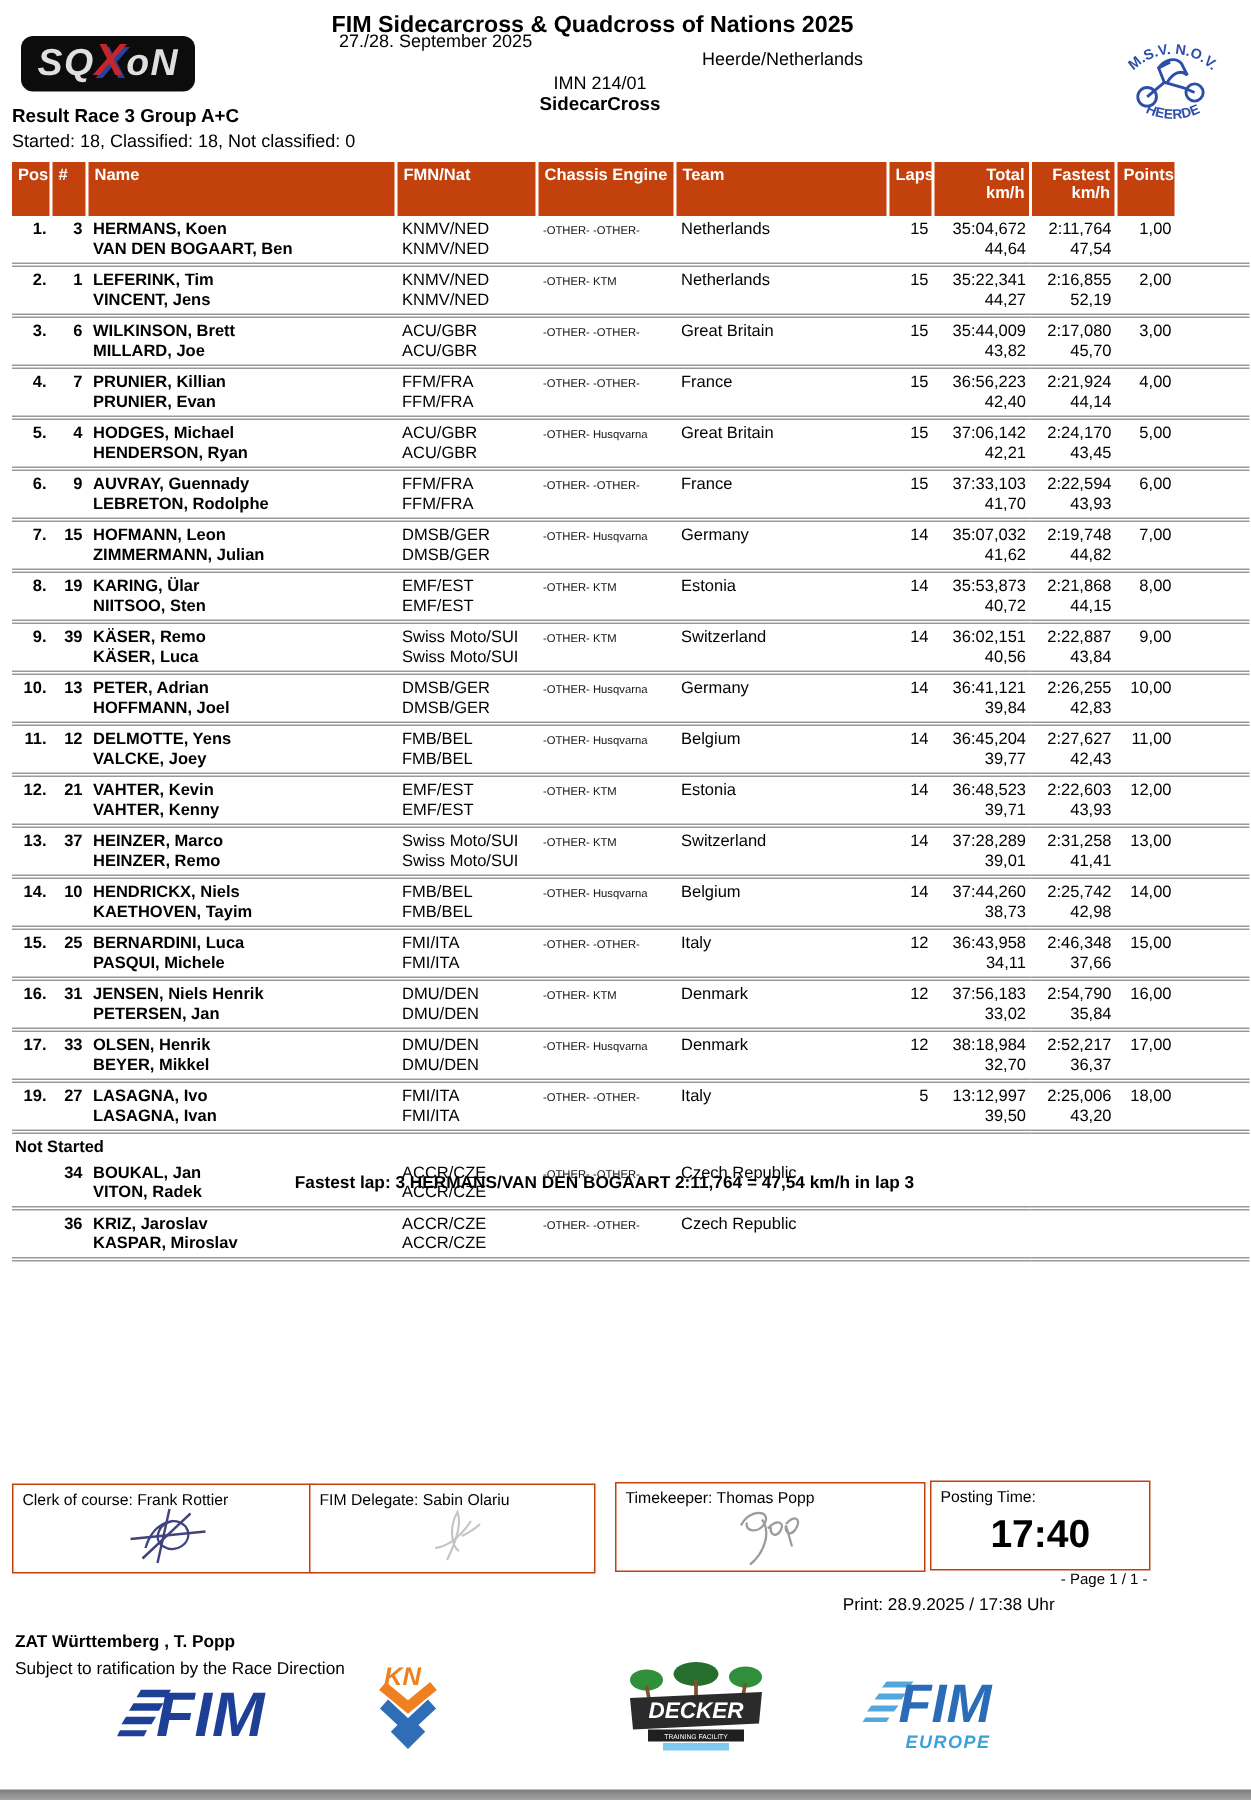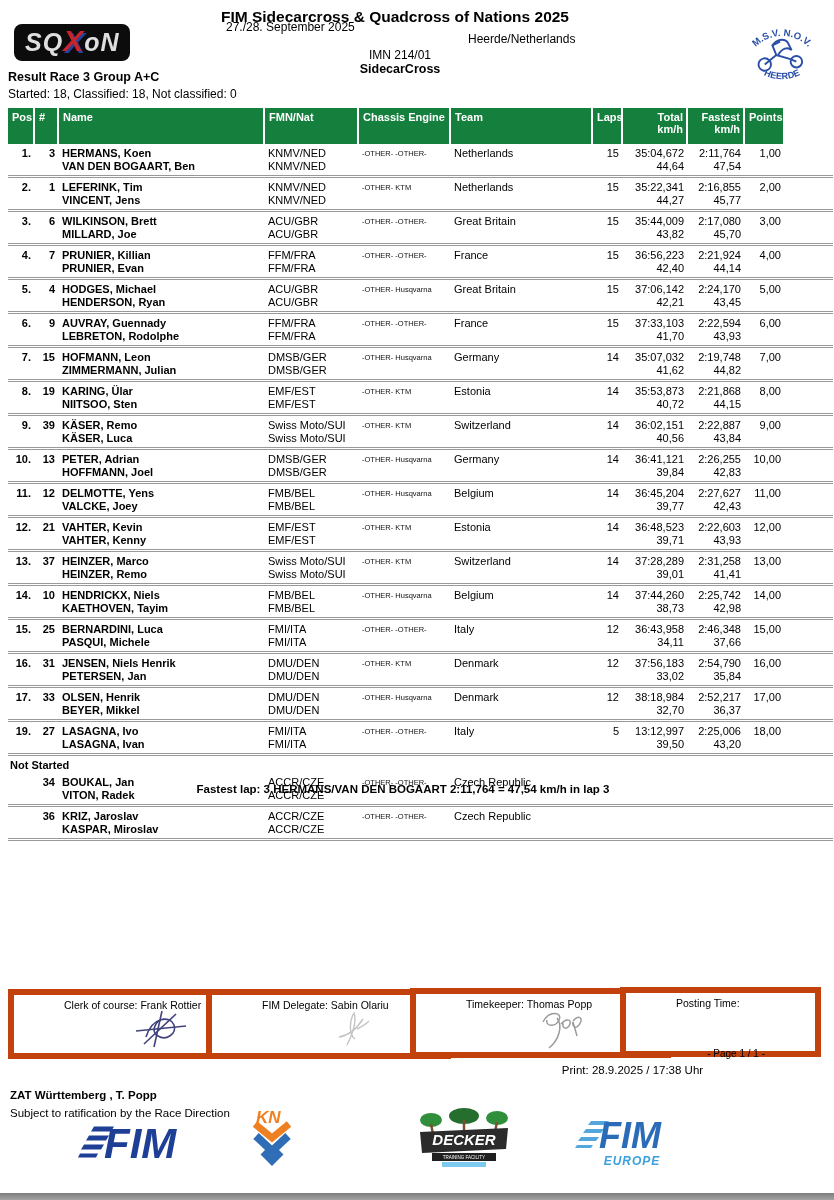--- a/index.html
+++ b/index.html
@@ -14,37 +14,37 @@
   .hdr-class{top:62px;left:0;width:800px;text-align:center;font-size:12.5px;font-weight:bold;}
   .result-title{top:70px;left:8px;font-size:12.5px;font-weight:bold;}
   .stats-line{top:87px;left:8px;font-size:12px;}
 
   .sqxon{top:24px;left:14px;background:#0c0c0c;border-radius:8px;padding:0 11px 2px;font-style:italic;font-weight:bold;font-size:25px;line-height:34px;color:#dfdfdf;letter-spacing:1px;white-space:nowrap;}
   .sqxon .x{color:#c8242c;font-size:30px;text-shadow:2px 2px 0 #24439c;}
   .msv-logo{top:16px;left:736px;}
 
   
   table.results{position:absolute;top:108px;left:8px;width:825px;border-collapse:collapse;table-layout:fixed;font-size:11px;}
-  table.results th{background:#15803d;color:#fff;font-size:11px;font-weight:bold;text-align:left;vertical-align:top;padding:3px 3px 2px 4px;height:31px;border-right:2px solid #fff;}
+  table.results th{background:#c2410c;color:#fff;font-size:11px;font-weight:bold;text-align:left;vertical-align:top;padding:3px 3px 2px 4px;height:31px;border-right:2px solid #fff;}
   table.results th.th-right{text-align:right;}
   table.results th .sub{display:block;}
   table.results th.th-end{background:#fff;border-right:none;}
   table.results td{vertical-align:top;padding:3px 3px 2px 4px;line-height:13px;}
   tr.result-row{border-bottom:3px double #999;}
   td.c-pos{text-align:right;font-weight:bold;padding-right:7px;}
   td.c-num{text-align:right;font-weight:bold;padding-right:6px;}
   td.c-name{font-weight:bold;}
   td.c-chassis{font-size:7.5px;padding-top:5px;color:#111;margin-left:46px;}
   td.c-laps,td.c-total,td.c-fastest,td.c-points{text-align:right;}
   tr.ns-label-row td{font-weight:bold;padding:3px 2px 1px 2px;}
 
   .fastest-note{top:783px;left:8px;width:790px;text-align:center;font-size:11.5px;font-weight:bold;}
 
   
-  .sig-box{position:absolute;border:6px solid #c2410c;height:58px;background:#fff;padding-left:44px;}
+  .sig-box{position:absolute;border:1px solid #c2410c;height:58px;background:#fff;}
   .sig-box .lbl{font-size:10.5px;padding:4px 0 0 6px;}
   .sig-box svg{display:block;margin:-2px auto 0;}
   .box-clerk{top:989px;left:8px;width:199px;}
   .box-delegate{top:989px;left:206px;width:189px;}
   .box-timekeeper{top:988px;left:410px;width:205px;}
   .box-posting{top:987px;left:620px;width:145px;}
   .posting-time{text-align:center;font-size:26px;font-weight:bold;margin-top:3px;}
 
   .org-line{top:1051px;left:10px;font-size:11.5px;font-weight:bold;margin-top:38px;}
   .ratification{top:1067px;left:10px;font-size:11.5px;font-weight:normal;margin-top:40px;}
@@ -153,21 +153,21 @@
         </td>
         <td class="c-chassis">-OTHER- KTM</td>
         <td class="c-team">Netherlands</td>
         <td class="c-laps">15</td>
         <td class="c-total">
           <div>35:22,341</div>
           <div>44,27</div>
         </td>
         <td class="c-fastest">
           <div>2:16,855</div>
-          <div>45,77</div>
+          <div>52,19</div>
         </td>
         <td class="c-points">2,00</td>
         <td class="c-end"></td>
       </tr>
       <tr class="result-row">
         <td class="c-pos">3.</td>
         <td class="c-num">6</td>
         <td class="c-name">
           <div>WILKINSON, Brett</div>
           <div>MILLARD, Joe</div>
@@ -650,20 +650,21 @@
     <g stroke="#9b9b9b" stroke-width="1.5" fill="none">
       <path d="M12,14 C18,2 32,4 28,12 C24,20 14,18 16,12"></path>
       <path d="M26,10 C32,18 28,32 18,40"></path>
       <path d="M30,16 C36,9 42,12 38,18 C35,22 31,20 32,15"></path>
       <path d="M42,13 C48,6 53,10 48,17 C45,21 41,19 42,14 L46,28"></path>
     </g>
   </svg>
 </div>
 <div class="sig-box box-posting">
   <div class="lbl">Posting Time:</div>
+  <div class="posting-time">17:40</div>
 </div>
 
 <div class="abs org-line">ZAT Württemberg , T. Popp</div>
 <div class="abs ratification">Subject to ratification by the Race Direction</div>
 <div class="abs page-info">- Page 1 / 1 -</div>
 <div class="abs print-info">Print: 28.9.2025 / 17:38 Uhr</div>
 
 <svg class="logo" style="left:78px;top:1112px" width="105" height="58" viewBox="0 0 105 55">
   <g fill="#1e3f96">
     <polygon points="16,13 36,13 33,18 13,18"></polygon>

